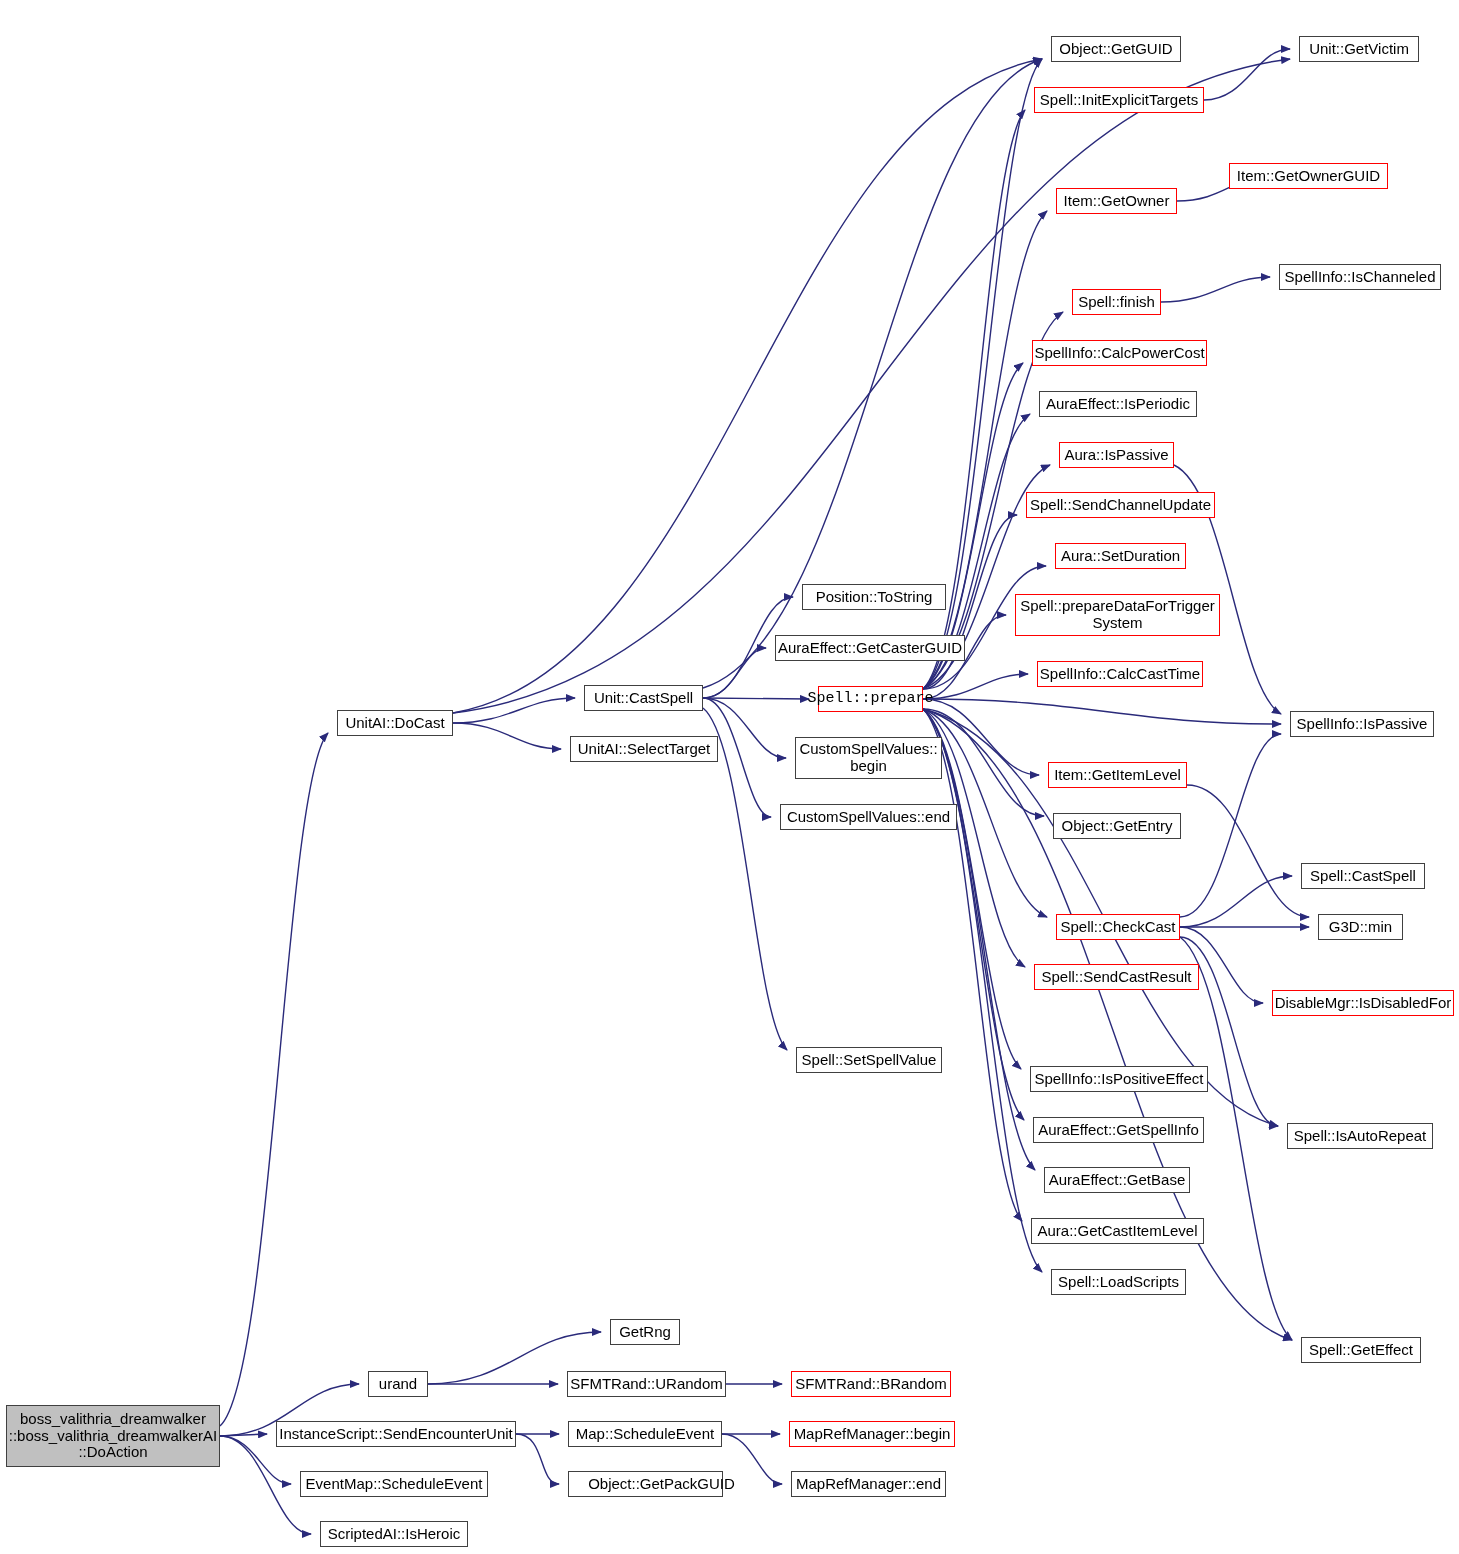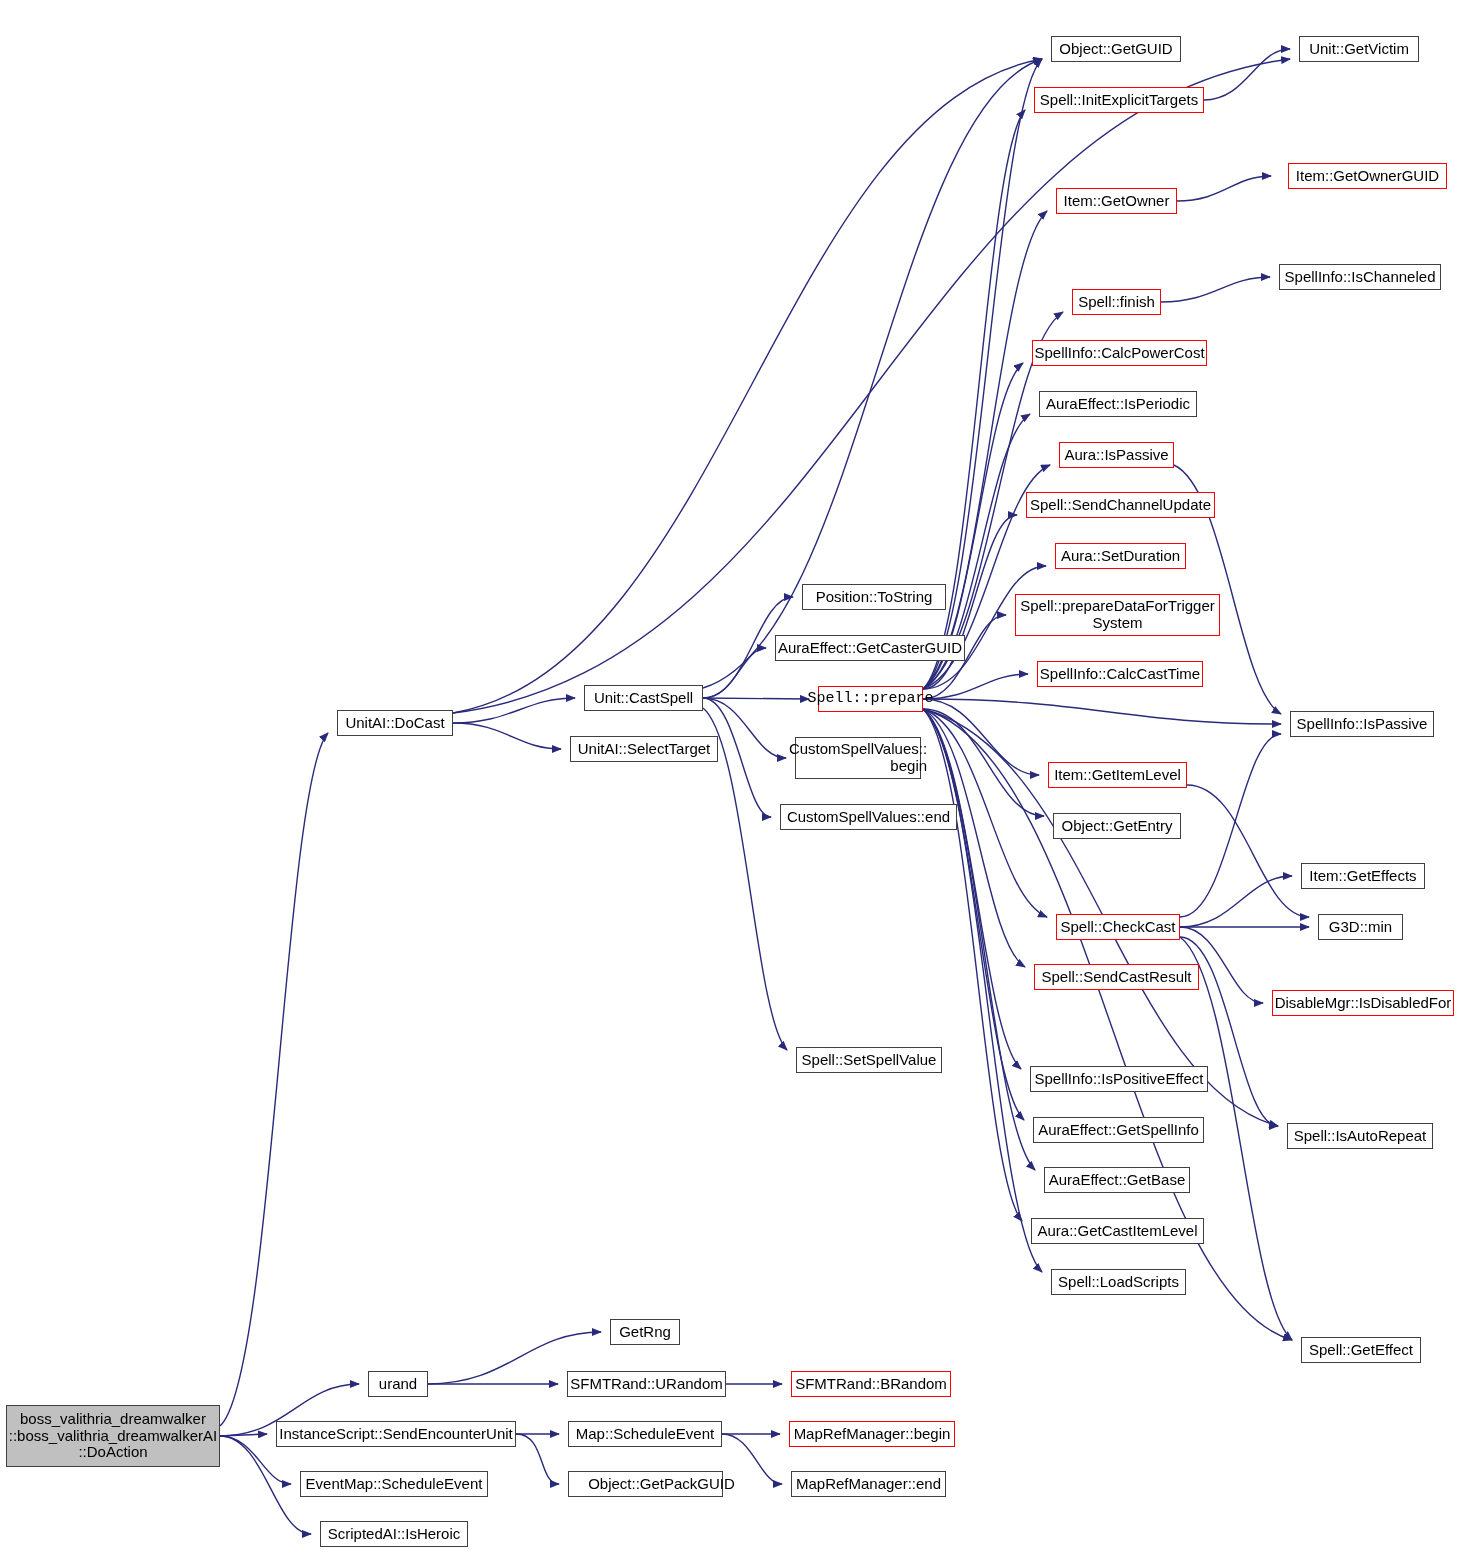--- a/index.html
+++ b/index.html
@@ -85,21 +85,21 @@
   <div id="node-layer">
       <div class="node root" style="left: 6px; top: 1405px; width: 214px; height: 62px;">boss_valithria_dreamwalker
 ::boss_valithria_dreamwalkerAI
 ::DoAction</div>
       <div class="node" style="left: 337px; top: 710px; width: 116px; height: 26px;">UnitAI::DoCast</div>
       <div class="node" style="left: 584px; top: 685px; width: 119px; height: 26px;">Unit::CastSpell</div>
       <div class="node" style="left: 570px; top: 736px; width: 148px; height: 26px;">UnitAI::SelectTarget</div>
       <div class="node" style="left: 802px; top: 584px; width: 144px; height: 26px;">Position::ToString</div>
       <div class="node" style="left: 775px; top: 635px; width: 190px; height: 26px;">AuraEffect::GetCasterGUID</div>
       <div class="node red" style="left: 818px; top: 686px; width: 105px; height: 26px; font-family: Liberation Mono, monospace;">Spell::prepare</div>
-      <div class="node" style="left: 795px; top: 737px; width: 126px; height: 42px; text-align: right;">CustomSpellValues::
+      <div class="node" style="left: 795px; top: 737px; width: 147px; height: 42px;">CustomSpellValues::
 begin</div>
       <div class="node" style="left: 780px; top: 804px; width: 177px; height: 26px;">CustomSpellValues::end</div>
       <div class="node" style="left: 796px; top: 1047px; width: 146px; height: 26px;">Spell::SetSpellValue</div>
       <div class="node" style="left: 1051px; top: 36px; width: 130px; height: 26px;">Object::GetGUID</div>
       <div class="node red" style="left: 1034px; top: 87px; width: 170px; height: 26px;">Spell::InitExplicitTargets</div>
       <div class="node red" style="left: 1056px; top: 188px; width: 121px; height: 26px;">Item::GetOwner</div>
       <div class="node red" style="left: 1072px; top: 289px; width: 89px; height: 26px;">Spell::finish</div>
       <div class="node red" style="left: 1032px; top: 340px; width: 175px; height: 26px;">SpellInfo::CalcPowerCost</div>
       <div class="node" style="left: 1039px; top: 391px; width: 158px; height: 26px;">AuraEffect::IsPeriodic</div>
       <div class="node red" style="left: 1059px; top: 442px; width: 115px; height: 26px;">Aura::IsPassive</div>
@@ -111,24 +111,24 @@
       <div class="node red" style="left: 1048px; top: 762px; width: 139px; height: 26px;">Item::GetItemLevel</div>
       <div class="node" style="left: 1053px; top: 813px; width: 128px; height: 26px;">Object::GetEntry</div>
       <div class="node red" style="left: 1056px; top: 914px; width: 124px; height: 26px;">Spell::CheckCast</div>
       <div class="node red" style="left: 1034px; top: 964px; width: 165px; height: 26px;">Spell::SendCastResult</div>
       <div class="node" style="left: 1030px; top: 1066px; width: 178px; height: 26px;">SpellInfo::IsPositiveEffect</div>
       <div class="node" style="left: 1033px; top: 1117px; width: 171px; height: 26px;">AuraEffect::GetSpellInfo</div>
       <div class="node" style="left: 1044px; top: 1167px; width: 146px; height: 26px;">AuraEffect::GetBase</div>
       <div class="node" style="left: 1031px; top: 1218px; width: 173px; height: 26px;">Aura::GetCastItemLevel</div>
       <div class="node" style="left: 1051px; top: 1269px; width: 135px; height: 26px;">Spell::LoadScripts</div>
       <div class="node" style="left: 1299px; top: 36px; width: 120px; height: 26px;">Unit::GetVictim</div>
-      <div class="node red" style="left: 1288px; top: 163px; width: 159px; height: 26px;">Item::GetOwnerGUID</div>
+      <div class="node red" style="left: 1229px; top: 163px; width: 159px; height: 26px;">Item::GetOwnerGUID</div>
       <div class="node" style="left: 1279px; top: 264px; width: 162px; height: 26px;">SpellInfo::IsChanneled</div>
       <div class="node" style="left: 1290px; top: 711px; width: 144px; height: 26px;">SpellInfo::IsPassive</div>
-      <div class="node" style="left: 1301px; top: 863px; width: 124px; height: 26px;">Item::GetEffects</div>
+      <div class="node" style="left: 1301px; top: 863px; width: 124px; height: 26px;">Spell::CastSpell</div>
       <div class="node" style="left: 1318px; top: 914px; width: 85px; height: 26px;">G3D::min</div>
       <div class="node red" style="left: 1272px; top: 990px; width: 182px; height: 26px;">DisableMgr::IsDisabledFor</div>
       <div class="node" style="left: 1287px; top: 1123px; width: 146px; height: 26px;">Spell::IsAutoRepeat</div>
       <div class="node" style="left: 1301px; top: 1337px; width: 120px; height: 26px;">Spell::GetEffect</div>
       <div class="node" style="left: 610px; top: 1319px; width: 70px; height: 26px;">GetRng</div>
       <div class="node" style="left: 368px; top: 1371px; width: 60px; height: 26px;">urand</div>
       <div class="node" style="left: 567px; top: 1371px; width: 159px; height: 26px;">SFMTRand::URandom</div>
       <div class="node red" style="left: 791px; top: 1371px; width: 160px; height: 26px;">SFMTRand::BRandom</div>
       <div class="node" style="left: 276px; top: 1421px; width: 240px; height: 26px;">InstanceScript::SendEncounterUnit</div>
       <div class="node" style="left: 568px; top: 1421px; width: 154px; height: 26px;">Map::ScheduleEvent</div>

